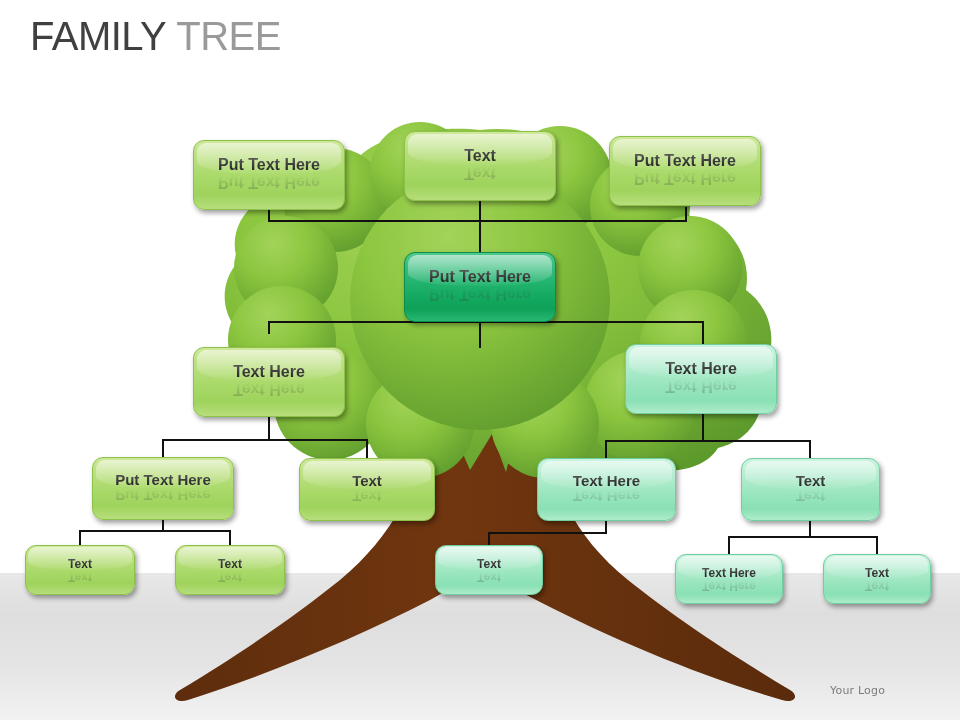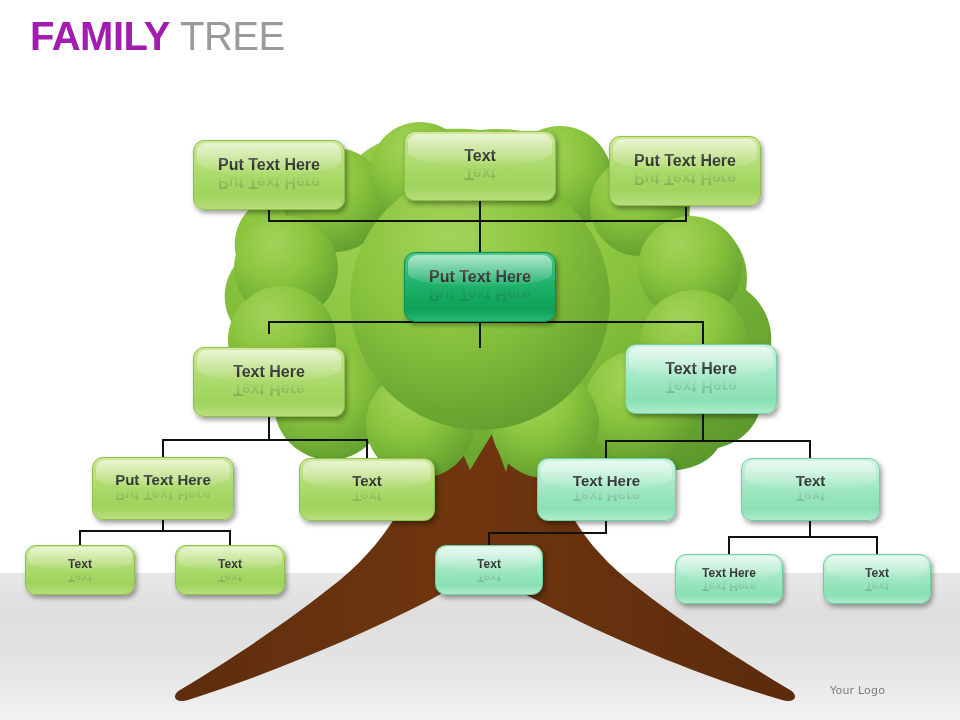--- a/index.html
+++ b/index.html
@@ -12,21 +12,21 @@
   }
   #stage{position:absolute;left:0;top:0;width:960px;height:720px;overflow:hidden;background:#fff;}
 
   
   #title{
     position:absolute;left:30px;top:14px;
     font-family:"Liberation Sans", sans-serif;
     font-size:40px;line-height:44px;letter-spacing:-0.5px;
     white-space:nowrap;
   }
-  #title .t-strong{font-weight:700;color:#a21caf;}
+  #title .t-strong{font-weight:400;color:#404040;}
   #title .t-light{font-weight:400;color:#9a9a9a;margin-left:10px;}
 
   
   #ground{
     position:absolute;left:0;top:573px;width:960px;height:147px;
     background:linear-gradient(180deg,#e8e8e8 0%,#dedede 28%,#e4e4e4 62%,#f2f2f2 100%);
   }
 
   
   #tree-svg{position:absolute;left:0;top:0;width:960px;height:720px;}

